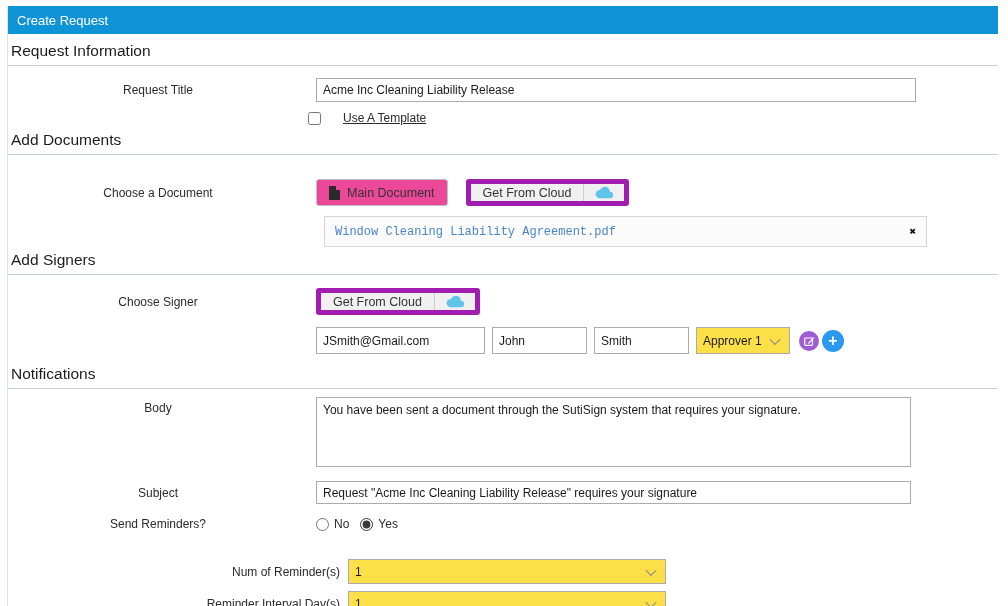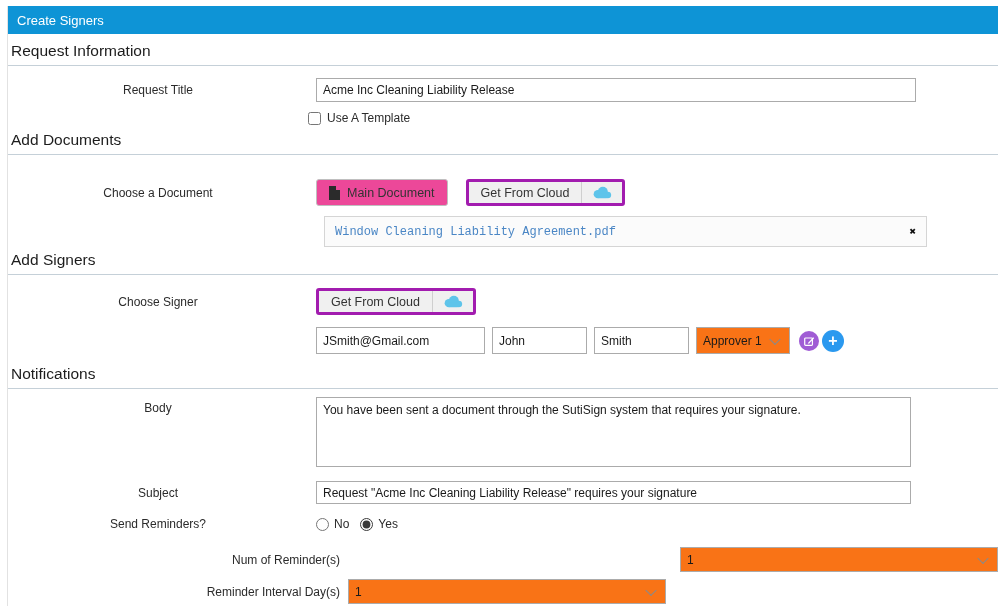--- a/index.html
+++ b/index.html
@@ -22,66 +22,66 @@
     border: 1px solid #ababab; font-family: "Liberation Sans", sans-serif; font-size: 12px;
     color: #1a1a1a; padding: 3px 6px; background: #fff; outline: none;
   }
   .title-input { width: 600px; height: 24px; }
   .subject-input { width: 595px; height: 23px; }
   .body-textarea { width: 595px; height: 70px; resize: none; line-height: 1.5; }
 
   .btn { display: inline-flex; align-items: center; gap: 7px; height: 27px; padding: 0 12px;
          background: #ec4899; border: 1px solid #bfbfbf; border-radius: 3px;
          font-size: 12.5px; color: #333; cursor: pointer; }
-  .splitbtn { display: inline-flex; height: 27px; background: #f0f0f0; border: 3px solid #a21caf;
+  .splitbtn { display: inline-flex; height: 27px; background: #f0f0f0; border: 5px solid #a21caf;
               border-radius: 3px; overflow: hidden; cursor: pointer; }
   .splitbtn .seg-text { display: flex; align-items: center; padding: 0 12px; font-size: 12.5px; color: #333; }
   .splitbtn .seg-icon { display: flex; align-items: center; padding: 0 10px; border-left: 1px solid #cfcfcf; }
 
   .doc-row { margin-top: 10px; margin-left: 316px; width: 603px; height: 31px; background: #fbfbfb;
              border: 1px solid #d5d5d5; display: flex; align-items: center; padding: 0 10px; font-family: Liberation Mono, monospace; }
   .doc-link { color: #4a86c5; text-decoration: none; font-size: 12px; }
   .doc-remove { margin-left: auto; font-size: 11px; color: #111; font-weight: bold; cursor: pointer; }
 
   .sel-wrap { position: relative; display: inline-block; }
   .sel-wrap select {
     appearance: none; -webkit-appearance: none; -moz-appearance: none;
-    border: 1px solid #ababab; background: #f97316; font-family: "Liberation Sans", sans-serif;
+    border: 1px solid #ababab; background: #fde047; font-family: "Liberation Sans", sans-serif;
     font-size: 12px; color: #1a1a1a; padding: 3px 24px 3px 6px; outline: none; width: 100%;
   }
   .sel-wrap .chev { position: absolute; right: 11px; top: 50%; width: 8px; height: 8px;
     border-right: 1.5px solid #8a8a8a; border-bottom: 1.5px solid #8a8a8a;
     transform: translateY(-70%) rotate(45deg); pointer-events: none; }
   .sel-med { width: 318px; height: 25px; }
   .sel-role { width: 94px; height: 27px; }
 
   .signer-input { height: 27px; margin-right: 7px; }
   .w-email { width: 169px; }
   .w-name  { width: 95px; }
 
   .circle-icon { display: inline-flex; align-items: center; justify-content: center;
                  border-radius: 50%; cursor: pointer; flex: 0 0 auto; }
   .edit-circle { width: 20px; height: 20px; background: #a05cd5; margin-left: 9px; }
   .add-circle  { width: 22px; height: 22px; background: #2b99ef; margin-left: 3px;
                  color: #fff; font-size: 16px; font-weight: bold; line-height: 1; }
 
-  .check-row { margin-top: 9px; margin-left: 300px; display: flex; align-items: center; gap: 6px; }
+  .check-row { margin-top: 9px; margin-left: 300px; display: flex; align-items: center; gap: 22px; text-decoration: underline; }
   .radio-group { display: flex; align-items: center; gap: 5px; }
   .radio-group label { margin-right: 6px; }
   input[type="checkbox"], input[type="radio"] { width: 13px; height: 13px; accent-color: #3a3a3a; }
 
   .cloud-svg { fill: #5ec4ea; }
 </style>
 </head>
 <body>
 
 <div class="page">
 
   <div class="titlebar">
-    <span>Create Signers</span>
+    <span>Create Request</span>
   </div>
 
   <div class="section-h">Request Information</div>
 
   <div class="row" style="margin-top:12px;">
     <span class="lbl">Request Title</span>
     <input type="text" class="title-input" value="Acme Inc Cleaning Liability Release" style="">
   </div>
 
   <div class="check-row">
@@ -174,21 +174,21 @@
   <div class="row" style="margin-top:13px;">
     <span class="lbl">Send Reminders?</span>
     <span class="radio-group">
       <input type="radio" name="send-reminders" id="rno" style="">
       <label for="rno">No</label>
       <input type="radio" name="send-reminders" id="ryes" checked="" style="">
       <label for="ryes">Yes</label>
     </span>
   </div>
 
-  <div class="row" style="margin-top:16px;justify-content:space-between;">
+  <div class="row" style="margin-top:28px;">
     <span class="lbl-wide">Num of Reminder(s)</span>
     <span class="sel-wrap sel-med">
       <select class="sel-med">
         <option>1</option>
       </select>
       <span class="chev"></span>
     </span>
   </div>
 
   <div class="row" style="margin-top:7px;">

